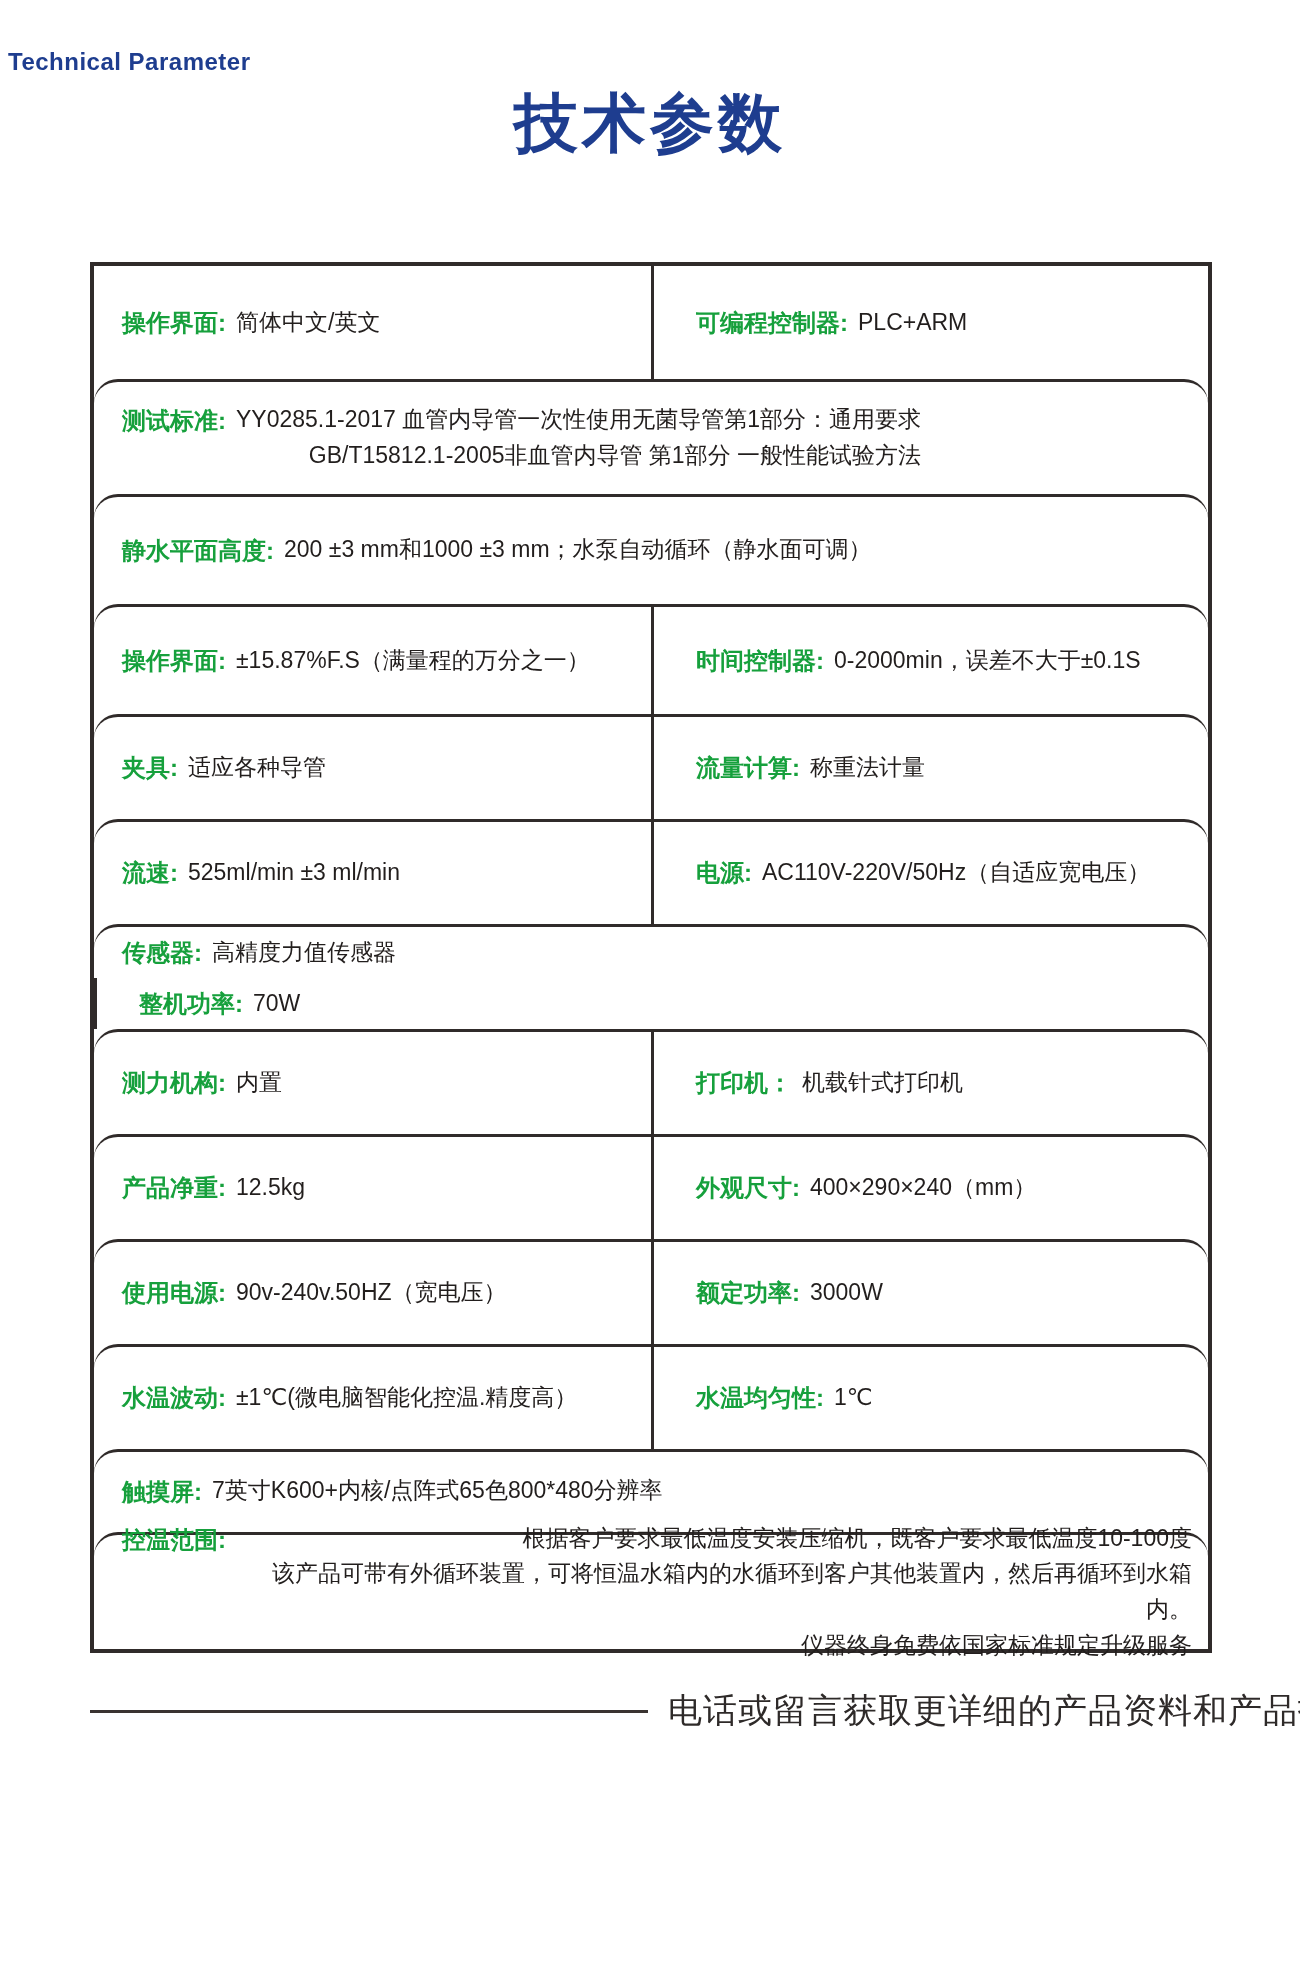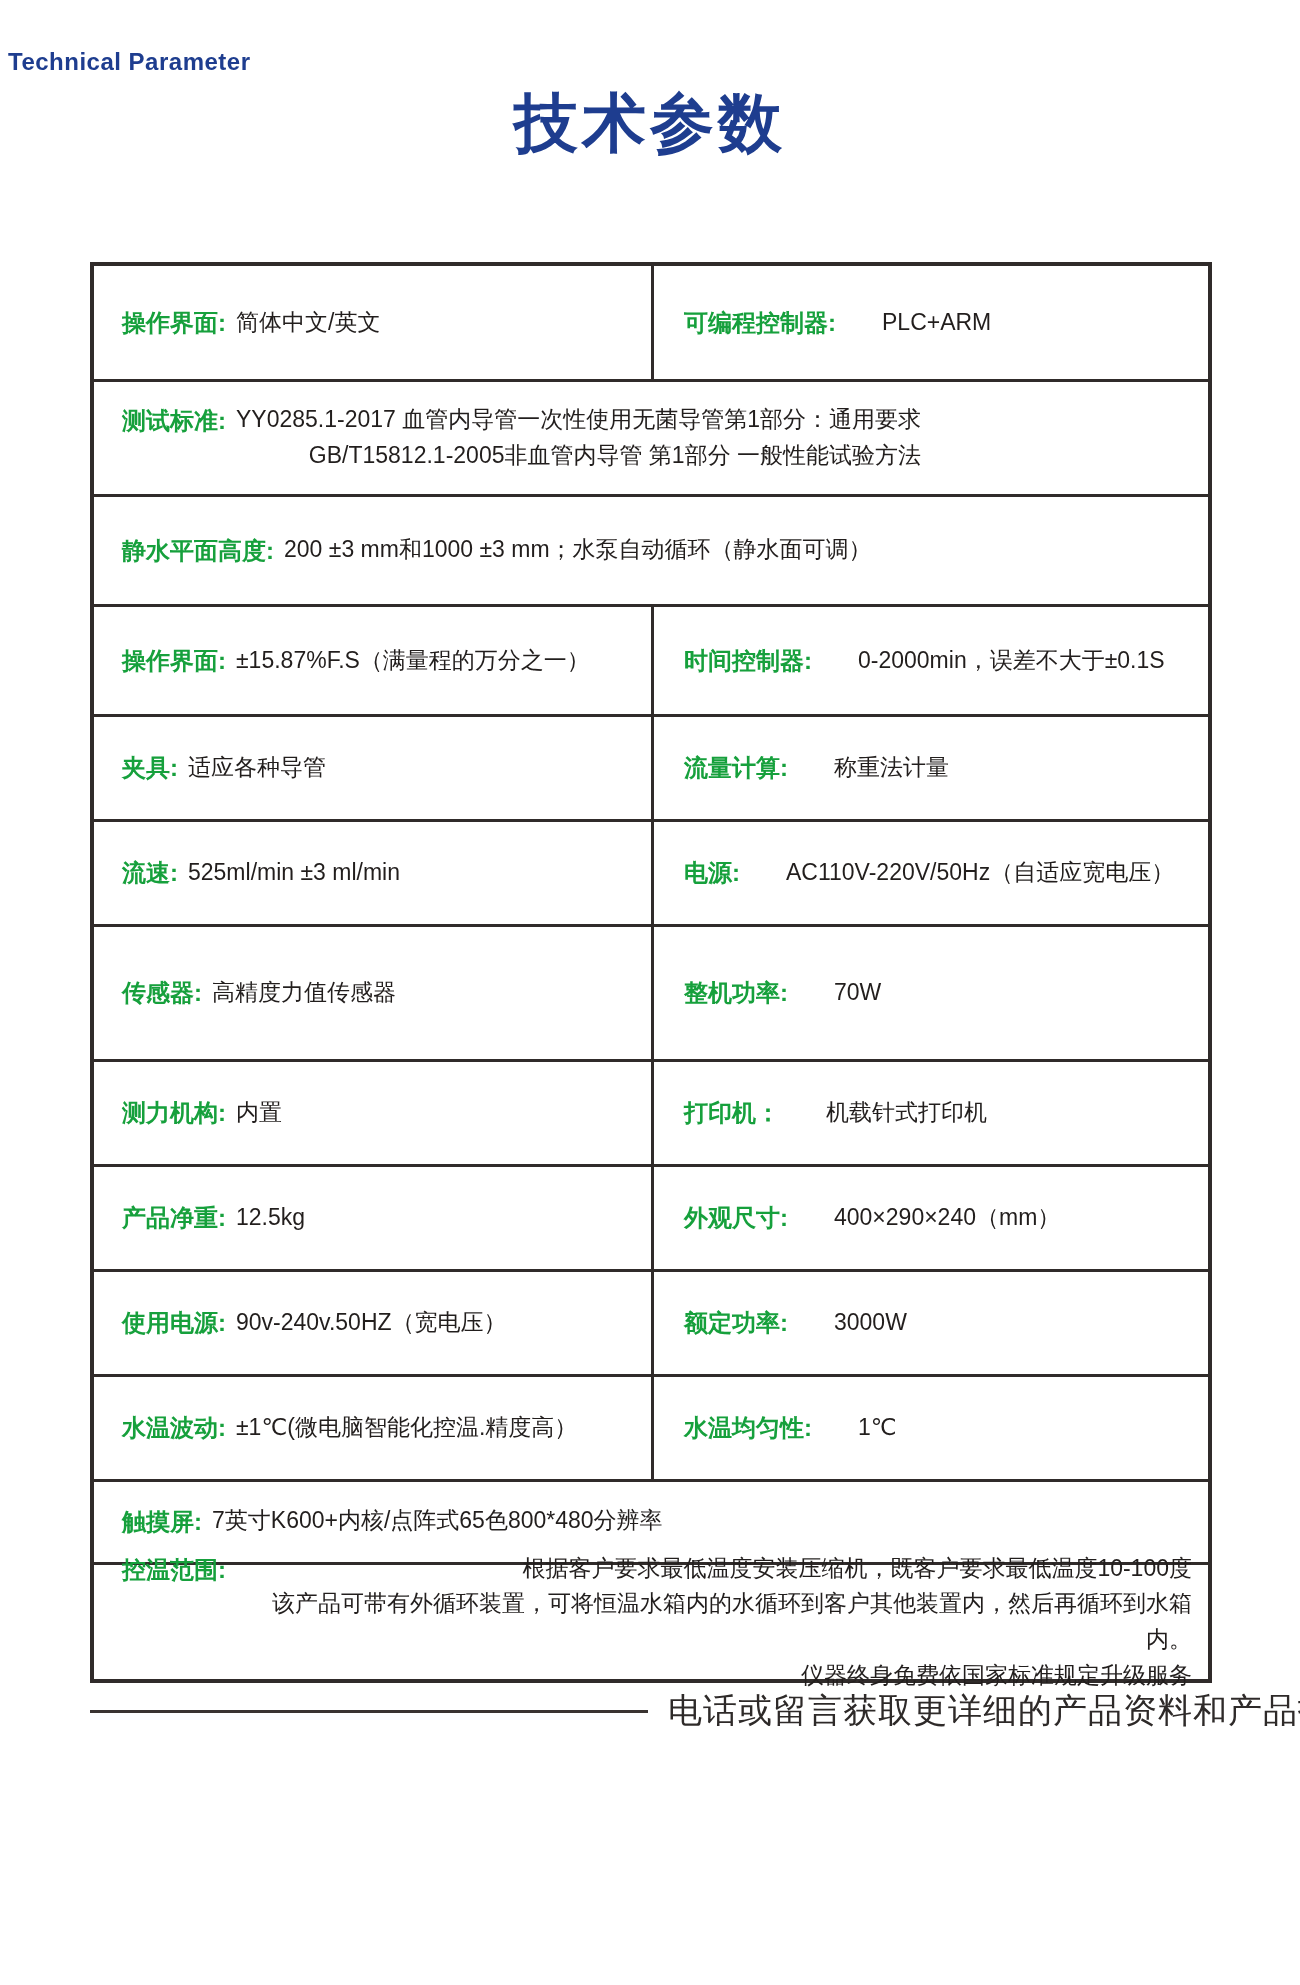--- a/index.html
+++ b/index.html
@@ -8,25 +8,25 @@
 
   
   .subtitle{position:absolute;top:48px;left:8px;width:100%;text-align:left;
     font-size:24px;font-weight:bold;color:#1e3d8f;letter-spacing:0.5px;}
   .main-title{position:absolute;top:80px;left:0;width:100%;text-align:center;
     font-size:64px;font-weight:bold;color:#1e3d8f;letter-spacing:4px;}
 
   
   .spec-table{position:absolute;top:262px;left:90px;width:1122px;
     border:4px solid #302b2a;box-sizing:border-box;background:#ffffff;display:flex;flex-direction:column;}
-  .row{display:flex;box-sizing:border-box;}
+  .row{display:flex;box-sizing:border-box;border-radius:24px;}
   .row + .row{border-top:3px solid #302b2a;}
   .cell{box-sizing:border-box;display:flex;align-items:center;padding-left:28px;padding-right:16px;}
   .row.double .cell:first-child{flex:0 0 50%;max-width:50%;}
-  .row.double .cell:last-child{flex:1;border-left:3px solid #302b2a;padding-left:30px;gap:36px;}
+  .row.double .cell:last-child{flex:1;border-left:3px solid #302b2a;padding-left:42px;}
   .row.full .cell{flex:1;text-align:right;}
   .inner{display:flex;align-items:flex-start;}
   .label{color:#16a03c;font-weight:bold;font-size:24px;line-height:1.55;white-space:nowrap;margin-right:10px;}
   .value,.lines{color:#221e1d;font-size:23px;line-height:1.55;}
 
   
   .footer{position:absolute;top:1688px;left:90px;width:1135px;display:flex;align-items:center;}
   .footer-line{width:558px;height:3px;background:#3a3331;flex:0 0 auto;margin-right:20px;}
   .footer-note{font-size:34px;color:#2e2a29;letter-spacing:1px;white-space:nowrap;}
 </style>
@@ -93,21 +93,21 @@
       <div class="row double" style="height: 105px;">
         <div class="cell">
           <span class="label">流速:</span>
           <span class="value">525ml/min ±3 ml/min</span>
         </div>
         <div class="cell">
           <span class="label">电源:</span>
           <span class="value">AC110V-220V/50Hz（自适应宽电压）</span>
         </div>
       </div>
-      <div class="row double" style="height: 135px;">
+      <div class="row double" style="height: 105px; flex-direction: column;">
         <div class="cell">
           <span class="label">传感器:</span>
           <span class="value">高精度力值传感器</span>
         </div>
         <div class="cell">
           <span class="label">整机功率:</span>
           <span class="value">70W</span>
         </div>
       </div>
       <div class="row double" style="height: 105px;">

